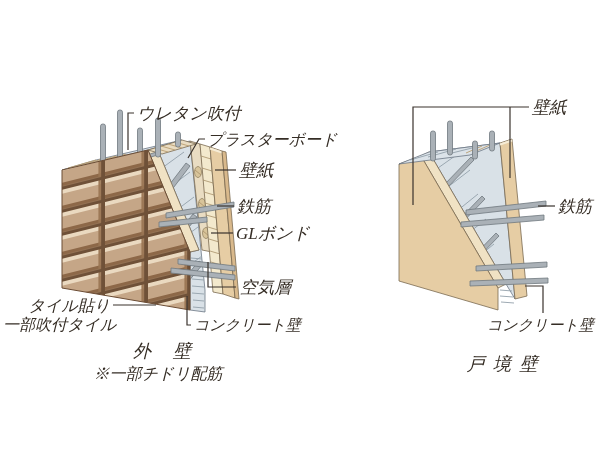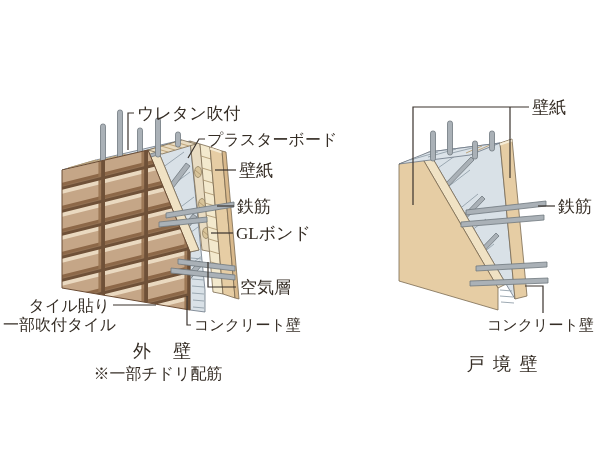--- a/index.html
+++ b/index.html
@@ -1,16 +1,16 @@
 <!DOCTYPE html>
 <html><head>
 <meta charset="utf-8">
 <style>
   html,body{margin:0;padding:0;background:#ffffff;}
-  .stage{position:relative;width:600px;height:449px;background:#ffffff;overflow:hidden;}
+  .stage{position:relative;width:600px;height:449px;background:#ffffff;overflow:hidden;font-style:italic;}
   svg{display:block;}
   .lbl{font-family:"Liberation Serif","DejaVu Serif",serif;fill:#352d25;}
   .leader{fill:none;stroke:#3a332d;stroke-width:1.2;stroke-linecap:butt;}
   .edge-c{stroke:#6b7684;stroke-width:0.8;}
   .edge-b{stroke:#7a6a50;stroke-width:0.8;}
   .hatch{stroke:#93a0aa;stroke-width:0.9;fill:none;}
   .stripe{stroke:#b99e72;stroke-width:0.9;fill:none;}
   .pline{stroke:#a8916a;stroke-width:0.8;fill:none;}
   .rod{stroke:#70787f;stroke-width:0.8;}
   .title-sp{letter-spacing:2px;}

